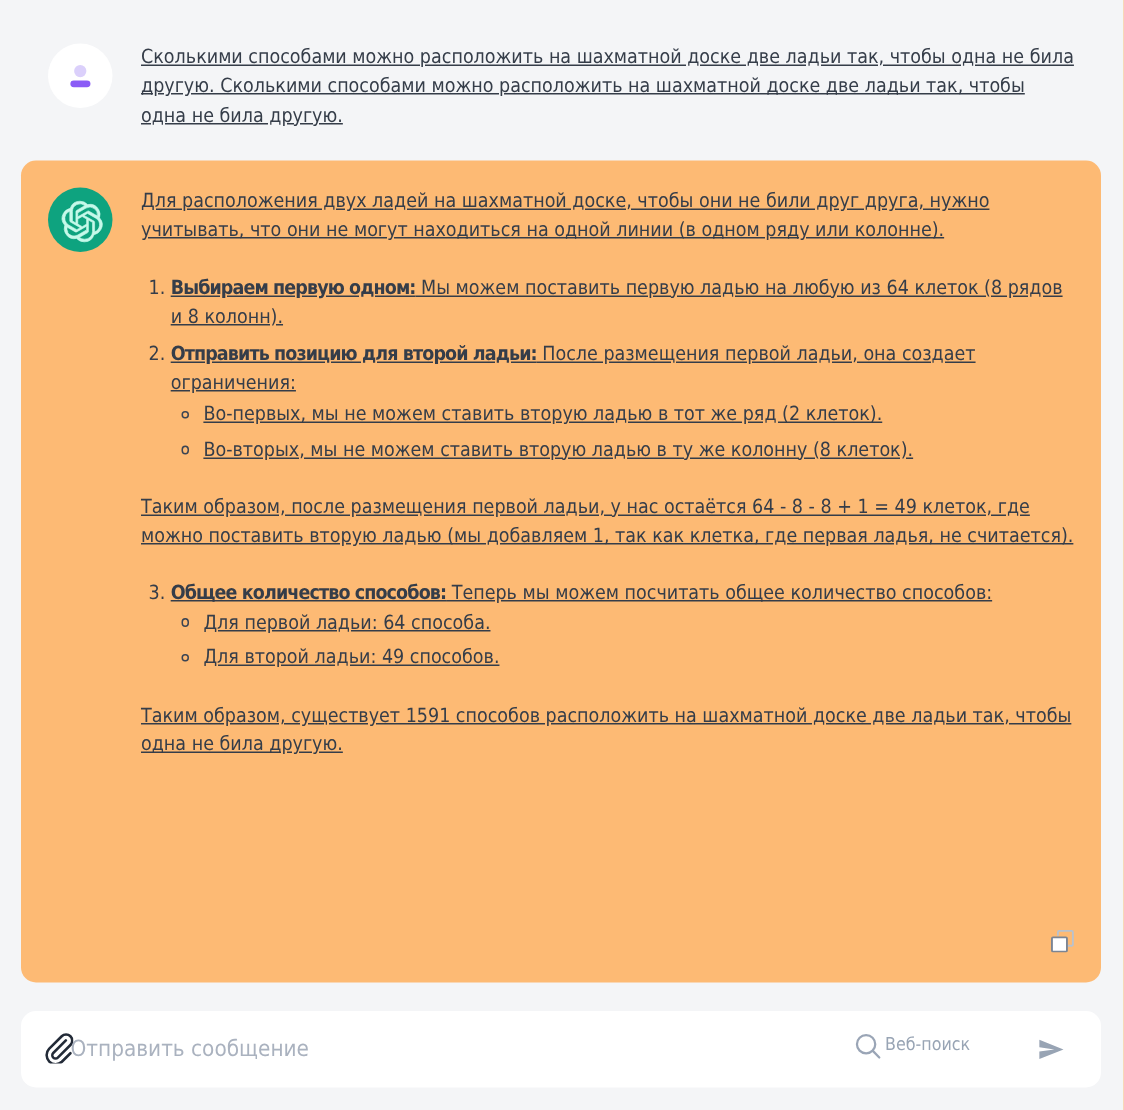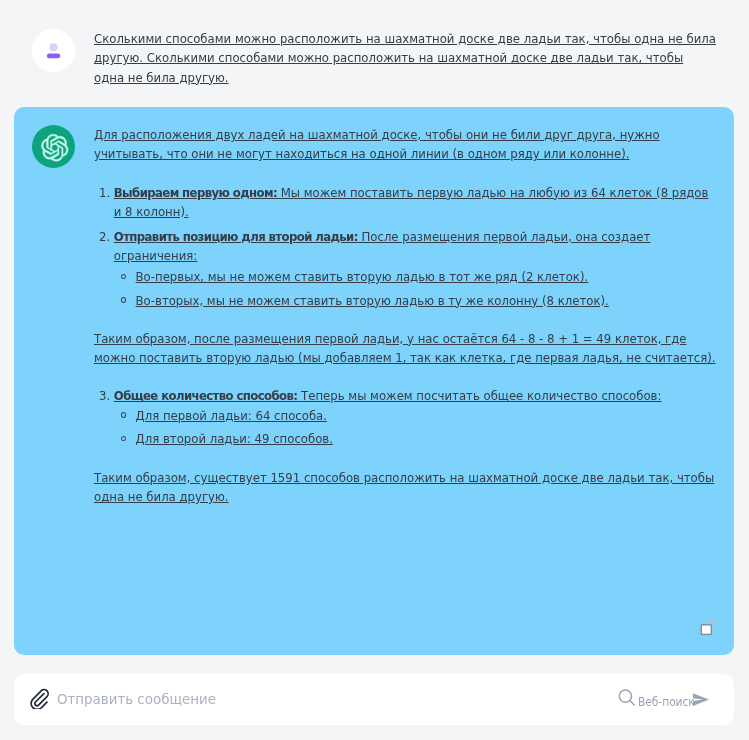--- a/index.html
+++ b/index.html
@@ -9,39 +9,39 @@
 
   .row{display:flex;}
   .msg-user{padding:29px 0 0 32px;}
   .avatar{width:43px;height:43px;border-radius:50%;flex:0 0 43px;position:relative;}
   .avatar-user{background:#ffffff;}
   .avatar-gpt{background:#0ea37f;}
   .avatar svg{position:absolute;left:0;top:0;}
 
   .body-text{margin-left:19px;width:622px;font-size:13px;line-height:19.4px;color:#353d49;transform:translateZ(0);text-decoration:underline;}
 
-  .card{position:absolute;left:14px;top:107px;width:720px;height:548px;background:#7dd3fc;border-radius:10px;box-sizing:border-box;padding:18px 0 0 18px;}
+  .card{position:absolute;left:14px;top:107px;width:720px;height:548px;background:#fdba74;border-radius:10px;box-sizing:border-box;padding:18px 0 0 18px;}
   p{margin:0 0 18.8px 0;}
   ol,ul{margin:0 0 18.9px 0;padding-left:0;list-style:none;}
   li{position:relative;padding-left:19.8px;margin:0 0 5.5px 0;width:605px;}
   li ul{margin:1.5px 0 0 0;}
   li ul.ul2{margin:0;}
   ol.ol2{margin-bottom:19.4px;}
   li li{padding-left:21.8px;margin:0 0 3.9px 0;}
   li .mk{position:absolute;left:5px;top:0;white-space:nowrap;}
   li li .mk{left:6.9px;top:6.5px;width:5.2px;height:5.6px;border:1.6px solid #3b4453;border-radius:50%;box-sizing:border-box;font-size:0;color:transparent;}
   b{font-weight:bold;letter-spacing:-0.6px;}
   .math{margin-left:-1.6px;font-family:"DejaVu Serif Condensed","DejaVu Serif",serif;font-size:14.1px;color:#36404e;letter-spacing:-0.5px;word-spacing:2.0px;}
 
   .copy-btn{position:absolute;left:685.8px;top:508.4px;width:20px;height:20px;}
 
   .composer{position:absolute;left:14px;top:674px;width:720px;height:51px;background:#fff;border-radius:10px;}
   .clip{position:absolute;left:28px;top:688px;}
-  .ph{transform:translateZ(0);position:absolute;left:57px;top:689.5px;color:#aab2bf;font-size:14.9px;line-height:19px;}
-  .websearch{position:absolute;left:618px;top:687px;display:flex;align-items:flex-end;}
+  .ph{transform:translateZ(0);position:absolute;left:47px;top:689.5px;color:#aab2bf;font-size:14.9px;line-height:19px;}
+  .websearch{position:absolute;left:570px;top:687px;display:flex;align-items:flex-start;}
   .ws-label{transform:translateZ(0);margin-left:2px;color:#98a4b4;font-size:11.8px;position:relative;top:2px;}
   .send{position:absolute;left:691px;top:690px;}
 </style>
 </head>
 <body>
 
 <div class="app">
 
  <div class="row msg-user">
    <div class="avatar avatar-user">

